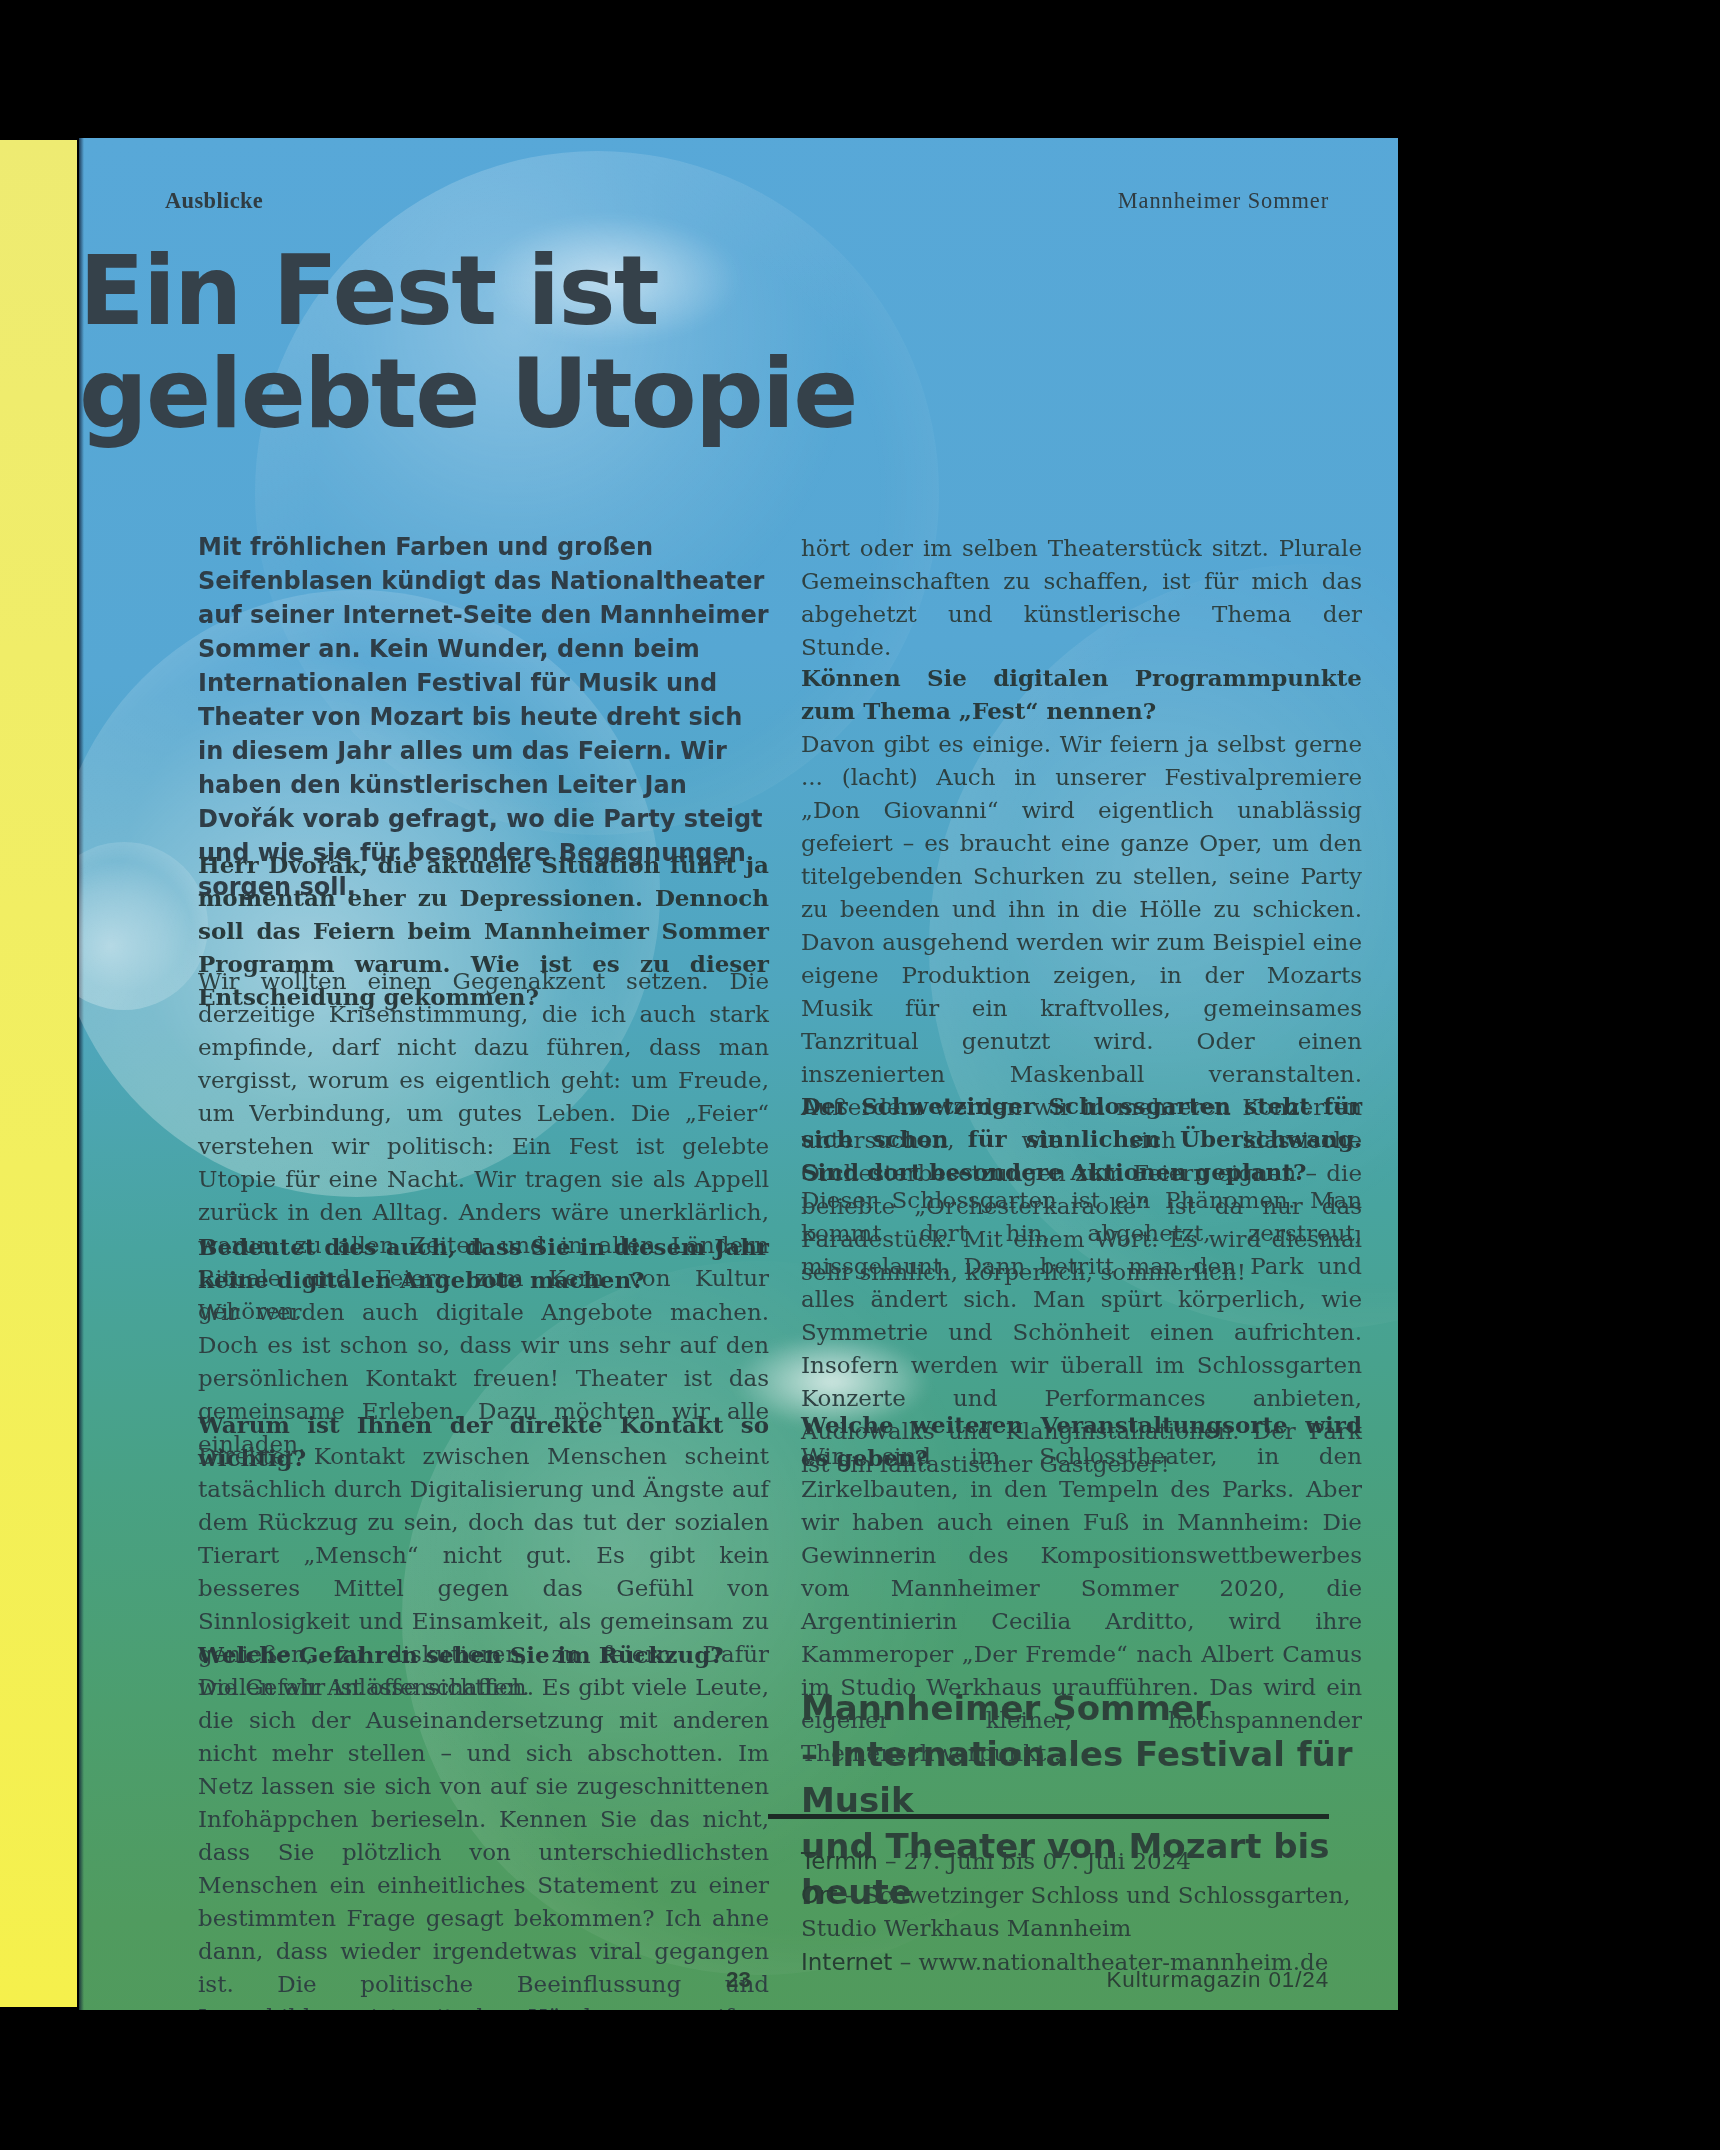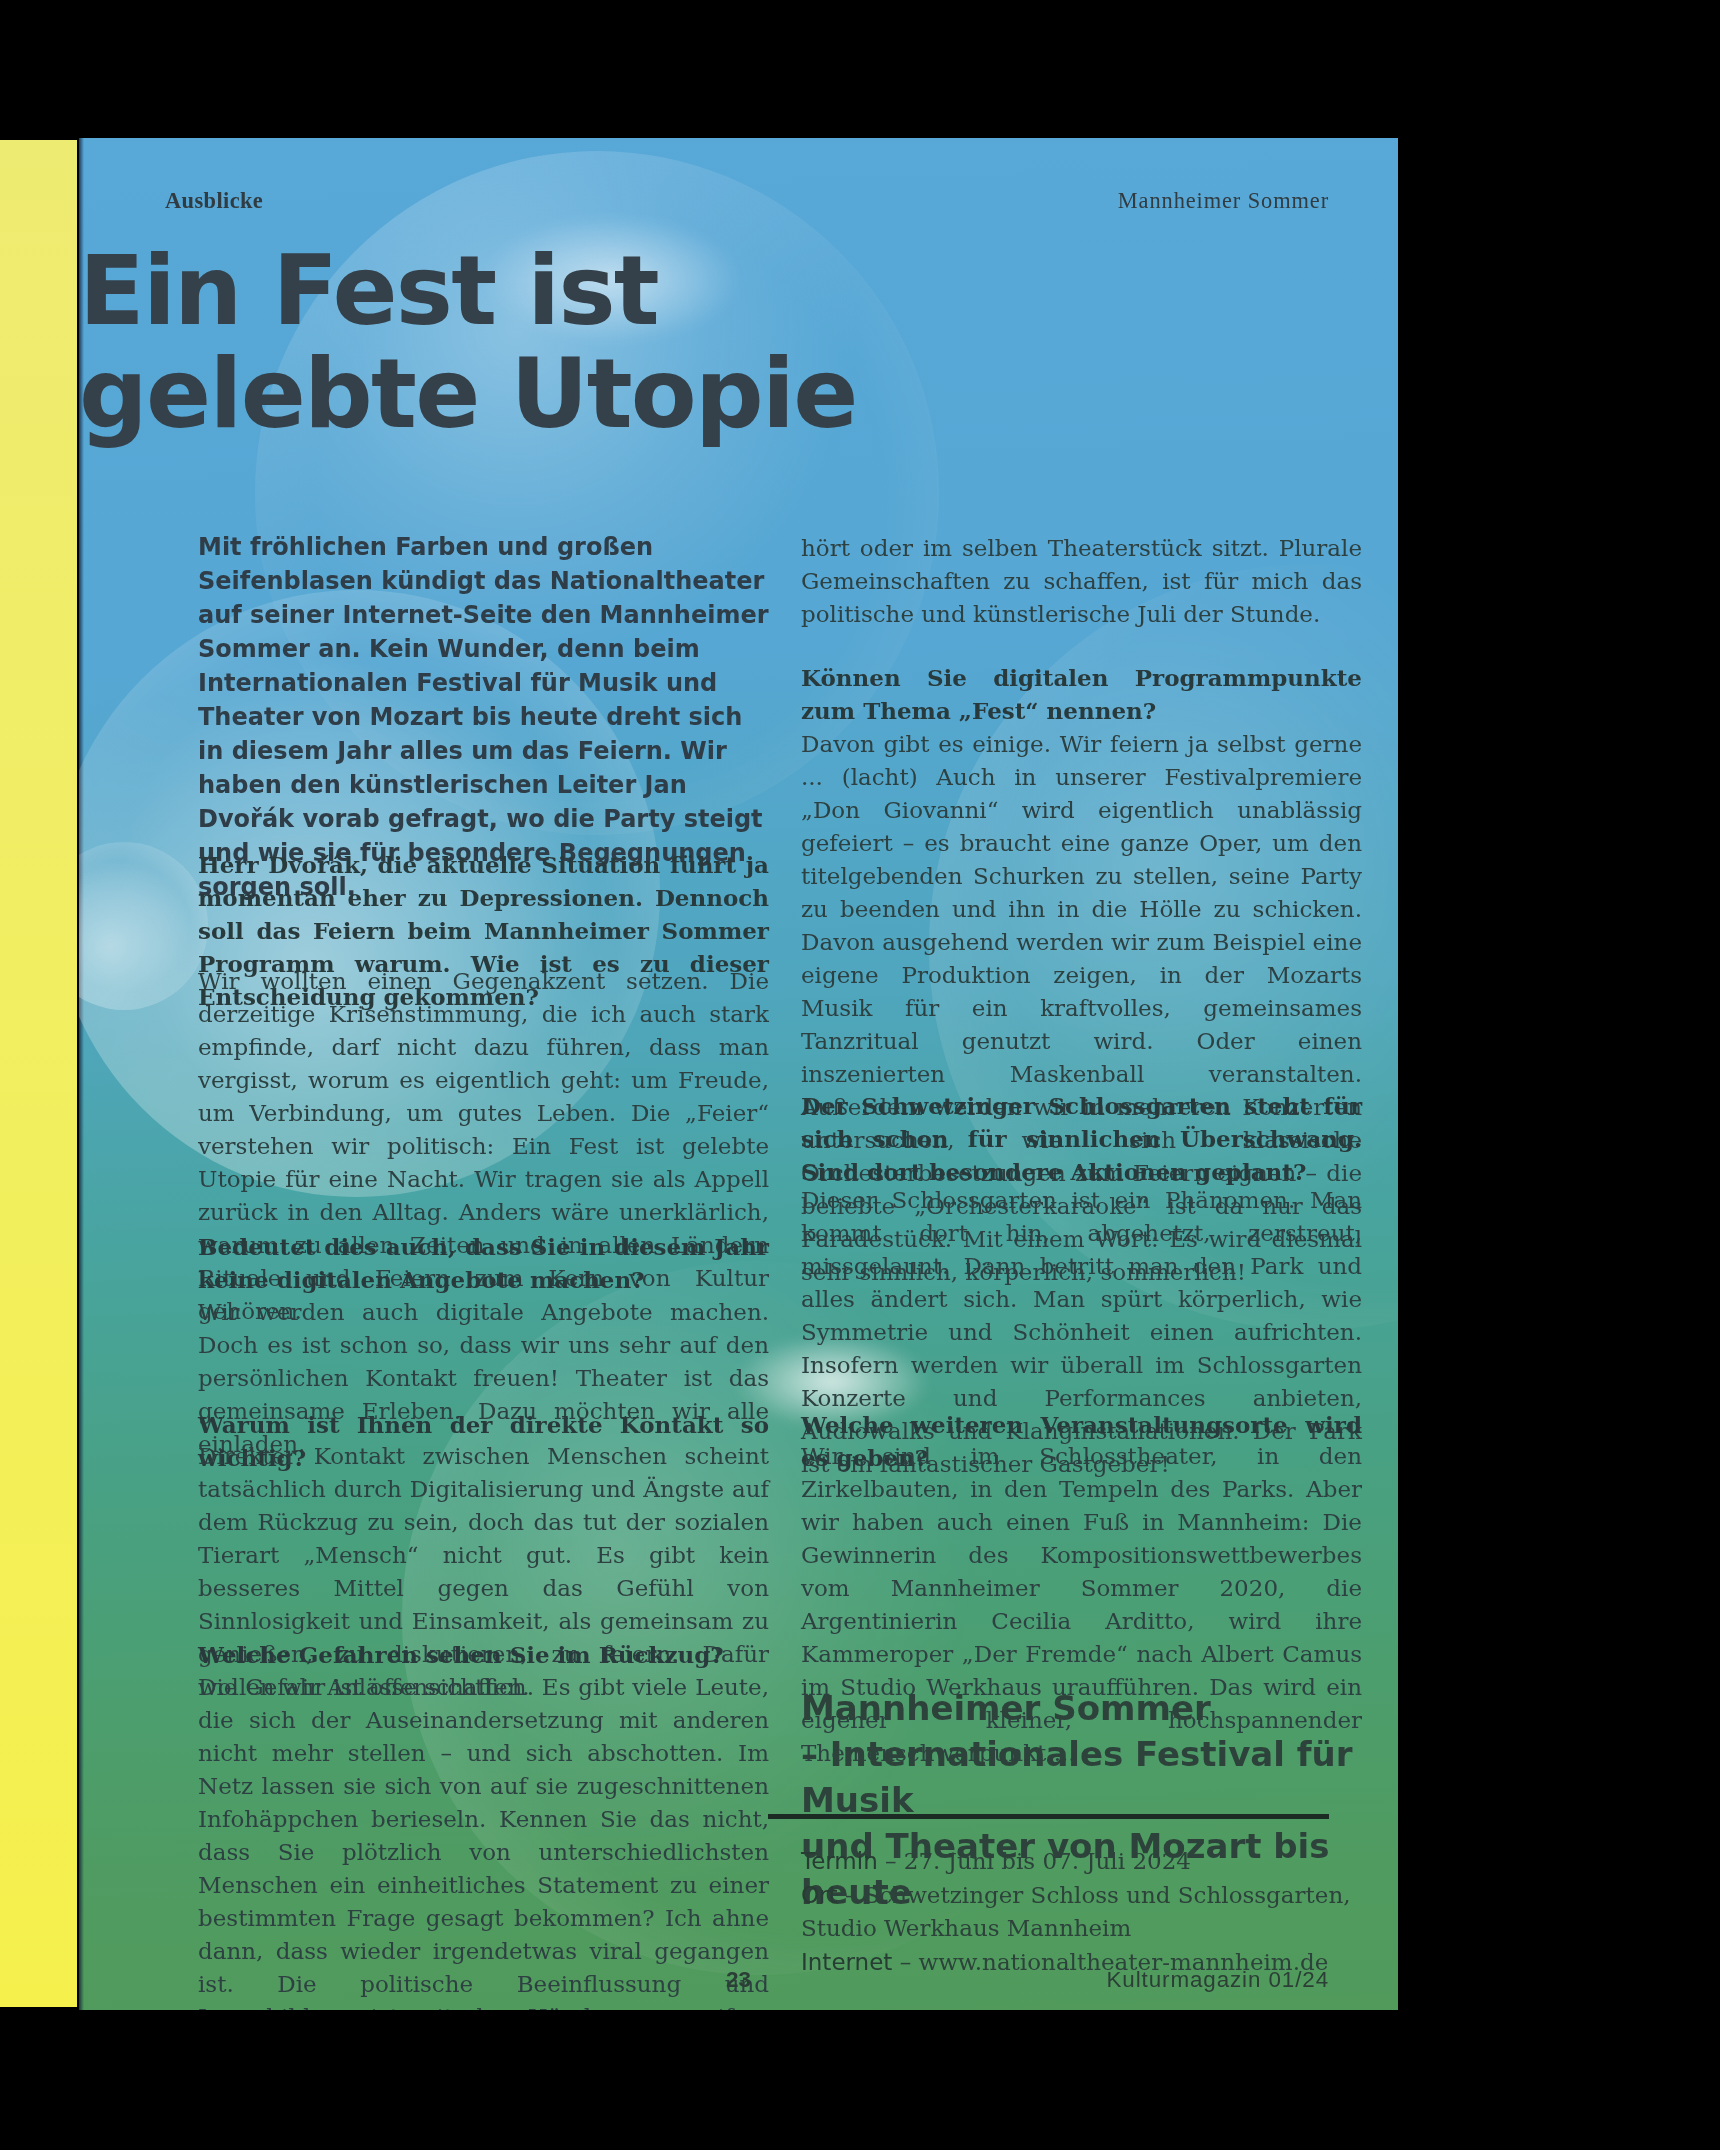--- a/index.html
+++ b/index.html
@@ -139,21 +139,21 @@
     <p class="block a" style="top:810px">Wir wollten einen Gegenakzent setzen. Die derzeitige Krisenstimmung, die ich auch stark empfinde, darf nicht dazu führen, dass man vergisst, worum es eigentlich geht: um Freude, um Verbindung, um gutes Leben. Die „Feier“ verstehen wir politisch: Ein Fest ist gelebte Utopie für eine Nacht. Wir tragen sie als Appell zurück in den Alltag. Anders wäre unerklärlich, warum zu allen Zeiten und in allen Ländern Rituale und Feiern zum Kern von Kultur gehören.</p>
     <p class="block a" style="top:1141px">Wir werden auch digitale Angebote machen. Doch es ist schon so, dass wir uns sehr auf den persönlichen Kontakt freuen! Theater ist das gemeinsame Erleben. Dazu möchten wir alle einladen.</p>
     <p class="block q" style="top:1075px">Bedeutet dies auch, dass Sie in diesem Jahr keine digitalen Angebote machen?</p>
     <p class="block q" style="top:1253px">Warum ist Ihnen der direkte Kontakt so wichtig?</p>
     <p class="block a" style="top:1285px">Direkter Kontakt zwischen Menschen scheint tatsächlich durch Digitalisierung und Ängste auf dem Rückzug zu sein, doch das tut der sozialen Tierart „Mensch“ nicht gut. Es gibt kein besseres Mittel gegen das Gefühl von Sinnlosigkeit und Einsamkeit, als gemeinsam zu genießen, zu diskutieren, zu feiern. Dafür wollen wir Anlässe schaffen.</p>
     <p class="block q" style="top:1483px">Welche Gefahren sehen Sie im Rückzug?</p>
     <p class="block a" style="top:1516px">Die Gefahr ist offensichtlich. Es gibt viele Leute, die sich der Auseinandersetzung mit anderen nicht mehr stellen – und sich abschotten. Im Netz lassen sie sich von auf sie zugeschnittenen Infohäppchen berieseln. Kennen Sie das nicht, dass Sie plötzlich von unterschiedlichsten Menschen ein einheitliches Statement zu einer bestimmten Frage gesagt bekommen? Ich ahne dann, dass wieder irgendetwas viral gegangen ist. Die politische Beeinflussung und Lagerbildung ist mit den Händen zu greifen. Aber Demokratie basiert darauf, dass man unterschiedlicher Meinung ist und sich trotzdem respektiert. Und vielleicht dieselbe Musik</p>
   </div>
 
   <div class="col col-right">
-    <p class="block a" style="top:377px">hört oder im selben Theaterstück sitzt. Plurale Gemeinschaften zu schaffen, ist für mich das politische und künstlerische Juli der Stunde.</p>
+    <p class="block a" style="top:377px">hört oder im selben Theaterstück sitzt. Plurale Gemeinschaften zu schaffen, ist für mich das abgehetzt und künstlerische Thema der Stunde.</p>
     <p class="block q" style="top:506px">Können Sie digitalen Programmpunkte zum Thema „Fest“ nennen?</p>
     <p class="block a" style="top:573px">Davon gibt es einige. Wir feiern ja selbst gerne ... (lacht) Auch in unserer Festivalpremiere „Don Giovanni“ wird eigentlich unablässig gefeiert – es braucht eine ganze Oper, um den titelgebenden Schurken zu stellen, seine Party zu beenden und ihn in die Hölle zu schicken. Davon ausgehend werden wir zum Beispiel eine eigene Produktion zeigen, in der Mozarts Musik für ein kraftvolles, gemeinsames Tanzritual genutzt wird. Oder einen inszenierten Maskenball veranstalten. Außerdem werden wir in mehreren Konzerten untersuchen, wie sich klassische Orchesterbesetzungen zum Feiern eignen – die beliebte „Orchesterkaraoke“ ist da nur das Paradestück. Mit einem Wort: Es wird diesmal sehr sinnlich, körperlich, sommerlich!</p>
     <p class="block q" style="top:934px">Der Schwetzinger Schlossgarten steht für sich schon für sinnlichen Überschwang. Sind dort besondere Aktionen geplant?</p>
     <p class="block a" style="top:1029px">Dieser Schlossgarten ist ein Phänomen. Man kommt dort hin, abgehetzt, zerstreut, missgelaunt. Dann betritt man den Park und alles ändert sich. Man spürt körperlich, wie Symmetrie und Schönheit einen aufrichten. Insofern werden wir überall im Schlossgarten Konzerte und Performances anbieten, Audiowalks und Klanginstallationen. Der Park ist ein fantastischer Gastgeber!</p>
     <p class="block q" style="top:1253px">Welche weiteren Veranstaltungsorte wird es geben?</p>
     <p class="block a" style="top:1285px">Wir sind im Schlosstheater, in den Zirkelbauten, in den Tempeln des Parks. Aber wir haben auch einen Fuß in Mannheim: Die Gewinnerin des Kompositionswettbewerbes vom Mannheimer Sommer 2020, die Argentinierin Cecilia Arditto, wird ihre Kammeroper „Der Fremde“ nach Albert Camus im Studio Werkhaus uraufführen. Das wird ein eigener kleiner, hochspannender Themenschwerpunkt ...</p>
 
     <div class="block info-heading" style="top:1530px">
       <div>Mannheimer Sommer</div>
       <div>– Internationales Festival für Musik</div>

